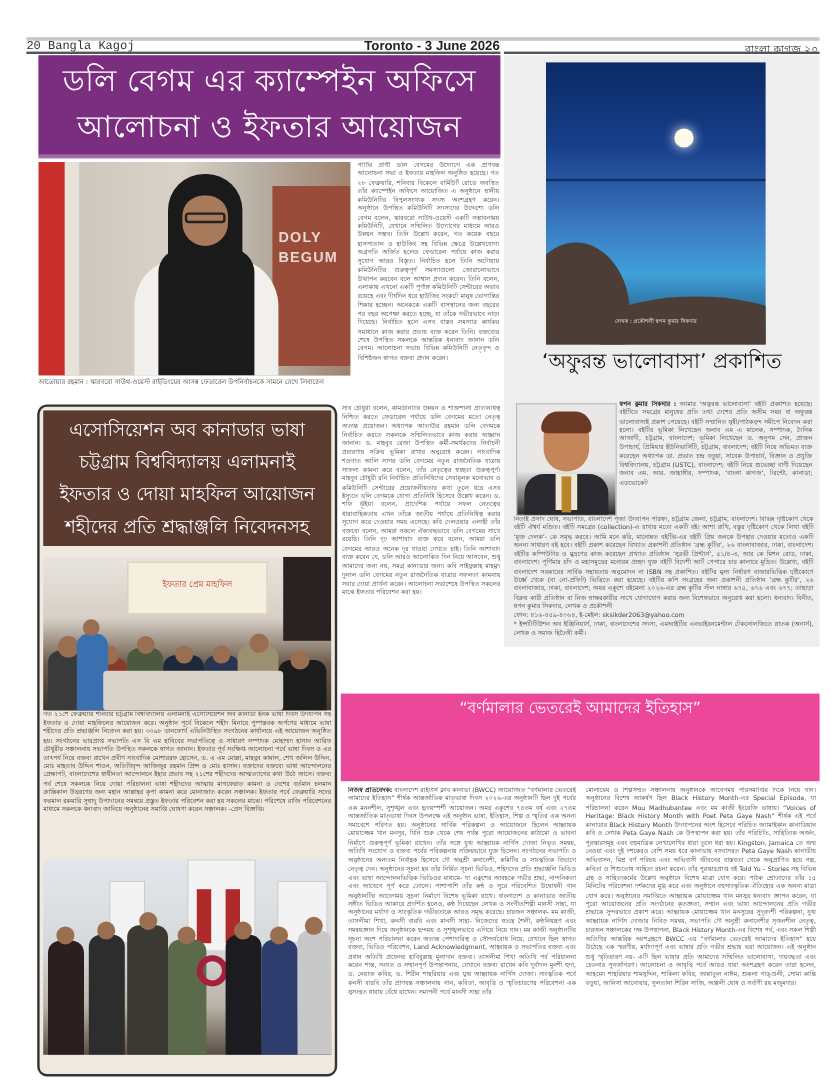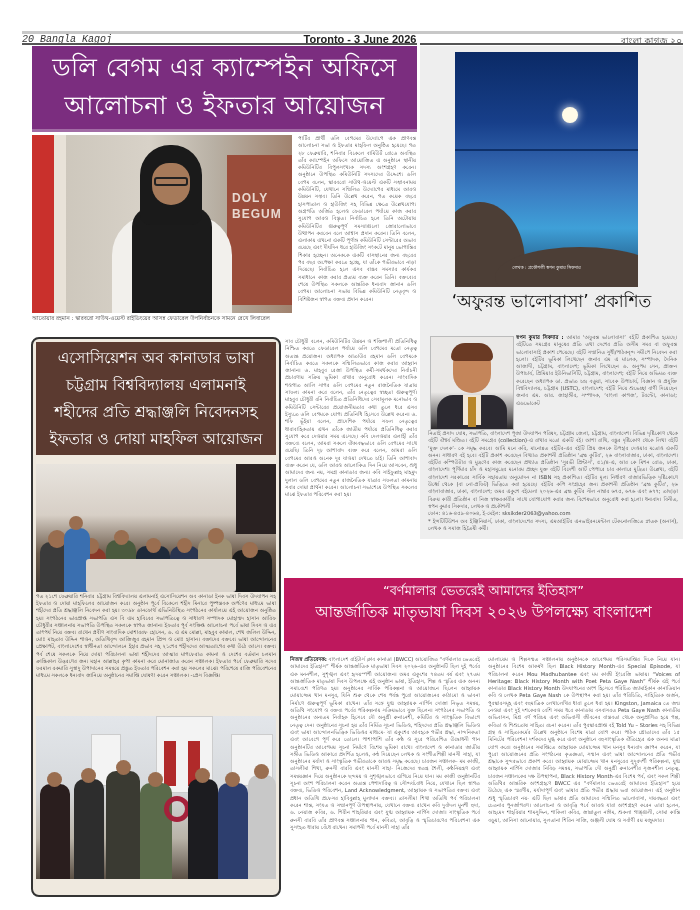--- a/index.html
+++ b/index.html
@@ -1,19 +1,19 @@
 <!DOCTYPE html>
 <html><head>
 <meta charset="utf-8">
 <style>
   html, body { margin:0; padding:0; background:#ffffff; }
   body { width:700px; height:910px; position:relative; overflow:hidden; font-family:"DejaVu Sans", sans-serif; color:#222; }
   .abs { position:absolute; }
   .header-rule { left:22px; top:31px; width:661px; height:3px; background:#c8c8c8; }
-  .hdr-left { left:22px; top:34px; font-family:"Liberation Mono", monospace; font-size:10px; color:#333;font-style:italic; }
+  .hdr-left { left:22px; top:34px; font-family:"Liberation Mono", monospace; font-size:10px; color:#333; }
   .hdr-center { left:260px; top:33px; width:200px; text-align:center; font-family:"Liberation Sans", sans-serif; font-weight:bold; font-size:11px; color:#222; }
   .hdr-right { right:18px; top:34px; font-size:9px; color:#333; }
   .top-rule { left:22px; top:43px; width:395px; height:2px; background:#555; }
   .top-rule2 { left:420px; top:43px; width:263px; height:2px; background:#555; }
 
   .purple-banner { left:32px; top:46px; width:385px; height:83px; background:#7b2d7f; color:#fff; text-align:center;
     font-family:"DejaVu Sans", sans-serif; font-size:25px; line-height:38px; padding-top:3px; box-sizing:border-box; letter-spacing:0.5px; }
   .purple-line { left:32px; top:129px; width:385px; height:3px; background:#7b2d7f; opacity:0.7; }
 
   .photo1 { left:32px; top:135px; width:260px; height:178px; overflow:hidden; background:linear-gradient(90deg,#c9c3b8 0%,#d8d2c8 45%,#b8b0a4 70%,#a0826e 100%); }
@@ -60,21 +60,21 @@
   .pr-face { position:absolute; left:22px; top:10px; width:38px; height:46px; background:#c4855a; border-radius:18px 18px 20px 20px; }
   .pr-hair { position:absolute; left:20px; top:6px; width:42px; height:18px; background:#6a3a24; border-radius:20px 20px 6px 6px; }
   .pr-suit { position:absolute; left:6px; top:58px; width:70px; height:40px; background:#2b2930; border-radius:16px 16px 0 0; }
   .pr-shirt { position:absolute; left:32px; top:58px; width:18px; height:30px; background:#f0e6d6; }
   .pr-tie { position:absolute; left:37px; top:60px; width:8px; height:30px; background:#b8862a; }
   .book-text1 { left:516px; top:334px; width:161px; height:95px; overflow:hidden; }
   .book-text2 { left:428px; top:430px; width:250px; height:106px; overflow:hidden; }
 
   .col1b { left:285px; top:338px; width:132px; height:200px; overflow:hidden; }
 
-  .blue-banner { left:284px; top:578px; width:399px; height:73px; background:#be185d; color:#fff; text-align:center; font-family:"DejaVu Sans", sans-serif; }
+  .blue-banner { left:284px; top:578px; width:399px; height:73px; background:#ec4899; color:#fff; text-align:center; font-family:"DejaVu Sans", sans-serif; }
   .bb-q { font-size:13px; line-height:19px; padding-top:3px; }
   .bb-l { font-size:15.3px; line-height:25px; }
   .bottom-col1 { left:290px; top:656px; width:190px; height:240px; overflow:hidden; }
   .bottom-col2 { left:488px; top:656px; width:192px; height:240px; overflow:hidden; }
   .b { font-weight:bold; color:#111; }
 </style>
 </head>
 <body>
 
 <div class="abs header-rule"></div>
@@ -107,24 +107,27 @@
   </div>
 </div>
 <div class="abs caption1">আতোয়ার রহমান : স্কারবরো সাউথ-ওয়েস্ট রাইডিংয়ের   আসন্ন ফেডারেল উপনির্বাচনকে সামনে রেখে লিবারেল</div>
 <div class="abs col-text col1">পার্টির প্রার্থী ডলি বেগমের উদ্যোগে এক প্রাণবন্ত আলোচনা সভা ও ইফতার মাহফিল অনুষ্ঠিত হয়েছে। গত ২৮ ফেব্রুয়ারি, শনিবার বিকেলে বার্মিউর্ট রোডে অবস্থিত তাঁর ক্যাম্পেইন অফিসে আয়োজিত এ অনুষ্ঠানে স্থানীয় কমিউনিটির বিপুলসংখ্যক সদস্য অংশগ্রহণ করেন। অনুষ্ঠানে উপস্থিত কমিউনিটি সদস্যদের উদ্দেশ্যে ডলি বেগম বলেন, স্কারবরো সাউথ-ওয়েস্ট একটি সম্ভাবনাময় কমিউনিটি, যেখানে সম্মিলিত উদ্যোগের মাধ্যমে আরও উন্নয়ন সম্ভব। তিনি উল্লেখ করেন, গত কয়েক বছরে হাসপাতাল ও হাউজিং সহ বিভিন্ন ক্ষেত্রে উল্লেখযোগ্য অগ্রগতি অর্জিত হলেও ফেডারেল পর্যায়ে কাজ করার সুযোগ আরও বিস্তৃত। নির্বাচিত হলে তিনি অটোয়ায় কমিউনিটির গুরুত্বপূর্ণ সমস্যাগুলো জোরালোভাবে উত্থাপন করবেন বলে আশ্বাস প্রদান করেন। তিনি বলেন, এলাকায় এখনো একটি পূর্ণাঙ্গ কমিউনিটি সেন্টারের অভাব রয়েছে এবং দীর্ঘদিন ধরে হাউজিং সংকটে মানুষ ভোগান্তির শিকার হচ্ছেন। অনেককে একটি বাসস্থানের জন্য বছরের পর বছর অপেক্ষা করতে হচ্ছে, যা তাঁকে গভীরভাবে নাড়া দিয়েছে। নির্বাচিত হলে এসব বাস্তব সমস্যার কার্যকর সমাধানে কাজ করার প্রত্যয় ব্যক্ত করেন তিনি। বক্তব্যের শেষে উপস্থিত সকলকে আন্তরিক ধন্যবাদ জানান ডলি বেগম। আলোচনা সভায় বিভিন্ন কমিউনিটি নেতৃবৃন্দ ও বিশিষ্টজন স্বাগত বক্তব্য প্রদান করেন।</div>
 <div class="abs col-text col1b">সাব চৌধুরী বলেন, কমিউনিটির উন্নয়ন ও শক্তিশালী প্রতিনিধিত্ব নিশ্চিত করতে ফেডারেল পর্যায়ে ডলি বেগমের মতো নেতৃত্ব অত্যন্ত প্রয়োজন। অধ্যাপক আতাউর রহমান ডলি বেগমকে নির্বাচিত করতে সকলকে সম্মিলিতভাবে কাজ করার আহ্বান জানান। ড. মাহবুব রেজা উপস্থিত কর্মী-সমর্থকদের নির্বাচনী প্রচারণায় সক্রিয় ভূমিকা রাখার অনুরোধ করেন। সাংবাদিক শওগাত আলি সাগর ডলি বেগমের নতুন রাজনৈতিক যাত্রায় সাফল্য কামনা করে বলেন, তাঁর নেতৃত্বের স্বচ্ছতা গুরুত্বপূর্ণ। মাহবুব চৌধুরী রনি নির্বাচিত প্রতিনিধিদের সেবামূলক মনোভাব ও কমিউনিটি সেন্টারের প্রয়োজনীয়তার কথা তুলে ধরে এসব ইস্যুতে ডলি বেগমকে যোগ্য প্রতিনিধি হিসেবে উল্লেখ করেন। ড. শফি ভূঁইয়া বলেন, প্রাদেশিক পর্যায়ে সফল নেতৃত্বের ধারাবাহিকতায় এখন তাঁকে জাতীয় পর্যায়ে প্রতিনিধিত্ব করার সুযোগ করে দেওয়ার সময় এসেছে। কবি দেলওয়ার এলাহী তাঁর বক্তব্যে বলেন, আমরা সকলে ঐক্যবদ্ধভাবে ডলি বেগমের সাথে রয়েছি। তিনি দৃঢ় আশাবাদ ব্যক্ত করে বলেন, আমরা ডলি বেগমের আরও অনেক দূর যাওয়া দেখতে চাই। তিনি আশাবাদ ব্যক্ত করেন যে, ডলি আরও আলোকিত দিন নিয়ে আসবেন, শুধু আমাদের জন্য নয়, সমগ্র কানাডার জন্য। কবি সাইফুল্লাহ মাহমুদ দুলাল ডলি বেগমের নতুন রাজনৈতিক যাত্রার সফলতা কামনায় সবার দোয়া প্রার্থনা করেন। আলোচনা সভাশেষে উপস্থিত সকলের মাঝে ইফতার পরিবেশন করা হয়।</div>
 
 <div class="abs brown-box"></div>
 <div class="abs brown-banner">
   <div>এসোসিয়েশন অব কানাডার ভাষা</div>
   <div>চট্টগ্রাম বিশ্ববিদ্যালয় এলামনাই</div>
+  <div>ইফতার ও দোয়া মাহফিল আয়োজন</div>
   <div>শহীদের প্রতি শ্রদ্ধাঞ্জলি নিবেদনসহ</div>
-  <div>ইফতার ও দোয়া মাহফিল আয়োজন</div>
 </div>
 <div class="abs photo2">
+  <div class="banner-in">
+    <div style="text-align:center;font-size:7px;color:#c0392b;padding-top:12px;">ইফতার প্রেম মাহফিল</div>
+  </div>
   <div class="banner-in2"></div>
   <div class="people-row">
     <div class="p" style="left:4px;width:34px;height:50px;background:#3a3a3a;"></div>
     <div class="pc" style="left:12px;top:14px;width:18px;height:18px;"></div>
     <div class="p" style="left:40px;width:30px;height:44px;background:#8a3a2a;"></div>
     <div class="pc" style="left:47px;top:22px;width:16px;height:16px;"></div>
     <div class="p" style="left:28px;width:26px;height:64px;background:#3a6fb0;"></div>
     <div class="pc" style="left:33px;top:0px;width:14px;height:14px;"></div>
     <div class="p" style="left:70px;width:30px;height:52px;background:#4b5a3e;"></div>
     <div class="pc" style="left:78px;top:14px;width:15px;height:15px;"></div>
@@ -181,16 +184,15 @@
 </div>
 <div class="abs col-text book-text1"><span class="b">স্বপন কুমার সিকদার :</span><span> আমার ‘অফুরন্ত ভালোবাসা’ বইটি প্রকাশিত হয়েছে। বইটিতে সমগ্রের মানুষের প্রতি তথা দেশের প্রতি অসীম সমর বা অফুরন্ত ভালোবাসাই প্রকাশ পেয়েছে। বইটি সম্মানিত সুধী/পাঠকবৃন্দ সমীপে নিবেদন করা হলো। বইটির ভূমিকা লিখেছেন জনাব এম এ মালেক, সম্পাদক, দৈনিক আজাদী, চট্টগ্রাম, বাংলাদেশ; ভূমিকা লিখেছেন ড. অনুপম সেন, প্রাক্তন উপাচার্য, প্রিমিয়ার ইউনিভার্সিটি, চট্টগ্রাম, বাংলাদেশ; বইটি নিয়ে অভিমত ব্যক্ত করেছেন অধ্যাপক ডা. প্রভাত চন্দ্র বড়ুয়া, সাবেক উপাচার্য, বিজ্ঞান ও প্রযুক্তি বিশ্ববিদ্যালয়, চট্টগ্রাম (USTC), বাংলাদেশ; বইটি নিয়ে শুভেচ্ছা বাণী দিয়েছেন জনাব এম. আর. জাহাঙ্গীর, সম্পাদক, ‘বাংলা কাগজ’, টরন্টো, কানাডা; এডভোকেট</span></div>
 <div class="abs col-text book-text2">
   <div>নিতাই প্রসাদ ঘোষ, সভাপতি, বাংলাদেশ পূজা উদযাপন পরিষদ, চট্টগ্রাম জেলা, চট্টগ্রাম, বাংলাদেশ। বিভিন্ন দৃষ্টিকোণ থেকে বইটি ঐশ্বর্য মণ্ডিত। বইটি সমগ্রের (collection)-এ রাখার মতো একটি বই। আশা রাখি, বস্তুর দৃষ্টিকোণ থেকে লিখা বইটি ‘মুক্ত দেলক’- কে সমৃদ্ধ করবে। আমি মনে করি, মানোন্নত বইটির-এর বইটি প্রিয় জনকে উপহার দেওয়ার মতোও একটি অনন্য সাধারণ বই হবে। বইটি প্রকাশ করেছেন বিখ্যাত প্রকাশনী প্রতিষ্ঠান ‘ব্রহ্ম কুটির’, ২৬ বাংলাবাজার, ঢাকা, বাংলাদেশ। বইটির কম্পিউটার ও মুদ্রণের কাজ করেছেন প্রখ্যাত প্রতিষ্ঠান ‘সুরভী প্রিন্টার্স’, ৫১/৪-এ, আর কে মিশন রোড, ঢাকা, বাংলাদেশ। পূর্ণিমার চাঁদ ও মহাসমুদ্রের মনোরম প্রচ্ছদ যুক্ত বইটি বিদেশী আর্ট পেপারে চার কালারে মুদ্রিত। উল্লেখ্য, বইটি বাংলাদেশ সরকারের সার্বিক সহায়তায় অনুমোদন না ISBN সহ প্রকাশিত। বইটির মূল্য নির্ধারণ বাজারভিত্তিক দৃষ্টিকোণে উর্ধ্বে থেকে (বা নো-প্রফিট) ভিত্তিতে করা হয়েছে। বইটির কপি সংগ্রহের জন্য প্রকাশনী প্রতিষ্ঠান ‘ব্রহ্ম কুটির’, ২৬ বাংলাবাজার, ঢাকা, বাংলাদেশ; অমর একুশে বইমেলা ২০২৬-এর ব্রহ্ম কুটির স্টল নাম্বার ৬৭৫, ৬৭৬ এবং ৬৭৭; তাছাড়া বিক্রয় কারী প্রতিষ্ঠান বা নিজ স্বাক্ষরকারীর সাথে যোগাযোগ করার জন্য বিশেষভাবে অনুরোধ করা হলো। ধন্যবাদ। বিনীত, স্বপন কুমার সিকদার, লেখক ও প্রকৌশলী</div>
   <div>ফোন: ৪১৬-৪৫৯-৪০৬৪, ই-মেইল: sksikder2063@yahoo.com</div>
   <div>* ইন্সটিটিউশন অব ইঞ্জিনিয়ার্স, ঢাকা, বাংলাদেশের সদস্য, এমআইটির এনভাইরনমেন্টাল টেকনোলজিতে স্নাতক (অনার্স), লেখক ও সমাজ হিতৈষী কর্মী।</div>
 </div>
 
 <div class="abs blue-banner">
   <div class="bb-q">“বর্ণমালার ভেতরেই আমাদের ইতিহাস”</div>
-  <div class="bb-l">আন্তর্জাতিক মাতৃভাষা দিবস ২০২৬ উপলক্ষ্যে বাংলাদেশ</div>
 </div>
 <div class="abs col-text bottom-col1"><span class="b">নিজস্ব প্রতিবেদক:</span><span> বাংলাদেশ রাইটার্স ক্লাব কানাডা (BWCC) আয়োজিত “বর্ণমালার ভেতরেই আমাদের ইতিহাস” শীর্ষক আন্তর্জাতিক মাতৃভাষা দিবস ২০২৬-এর অনুষ্ঠানটি ছিল দুই পর্বের এক মননশীল, সুশৃঙ্খল এবং হৃদয়স্পর্শী আয়োজন। অমর একুশের ৭৪তম বর্ষ এবং ২৭তম আন্তর্জাতিক মাতৃভাষা দিবস উপলক্ষে এই অনুষ্ঠান ভাষা, ইতিহাস, শিল্প ও স্মৃতির এক অনন্য সমাবেশে পরিণত হয়। অনুষ্ঠানের সার্বিক পরিকল্পনা ও আয়োজনে ছিলেন আহ্বায়ক মোয়াজ্জেম খান মনসুর, যিনি শুরু থেকে শেষ পর্যন্ত পুরো আয়োজনের কাঠামো ও ভাবনা নির্মাণে গুরুত্বপূর্ণ ভূমিকা রাখেন। তাঁর সঙ্গে যুগ্ম আহ্বায়ক নার্গিস দোজা নিভৃত সমন্বয়, অতিথি সংযোগ ও বক্তব্য পর্বের পরিকল্পনায় সক্রিয়ভাবে যুক্ত ছিলেন। সংগঠনের সভাপতি ও অনুষ্ঠানের অন্যতম নির্বাহক হিসেবে দৌ অনুশ্রী রুনানেশী, কমিটির ও সাংস্কৃতিক বিভাগে নেতৃত্ব দেন। অনুষ্ঠানের সূচনা হয় তাঁর নির্মিত সূচনা ভিডিও, শহিদদের প্রতি শ্রদ্ধাঞ্জলি ভিডিও এবং ভাষা আন্দোলনভিত্তিক ভিডিওর মাধ্যমে- যা একুশের আবহকে গভীর শ্রদ্ধা, নান্দনিকতা এবং আবেগে পূর্ণ করে তোলে। পাশাপাশি তাঁর কণ্ঠ ও সুরে পরিবেশিত উদ্বোধনী গান অনুষ্ঠানটির আবেগময় সূচনা নির্মাণে বিশেষ ভূমিকা রাখে। বাংলাদেশ ও কানাডার জাতীয় সঙ্গীত ভিডিও আকারে প্রদর্শিত হলেও, কন্ঠ দিয়েছেন লেখক ও সংগীতশিল্পী মানসী সাহা, যা অনুষ্ঠানের মর্যাদা ও সাংস্কৃতিক গভীরতাকে আরও সমৃদ্ধ করেছে। চারজন সঞ্চালক- মম কাজী, তাসলীমা শিখা, রুনসী বারবি এবং মানসী সাহা- নিজেদের স্বতন্ত্র শৈলী, কণ্ঠনিয়ন্ত্রণ এবং সমন্বয়জ্ঞান দিয়ে অনুষ্ঠানকে ছন্দময় ও সুশৃঙ্খলভাবে এগিয়ে নিয়ে যান। মম কাজী অনুষ্ঠানটির সূচনা অংশ পরিচালনা করেন অত্যন্ত পেশাদারিত্ব ও সৌন্দর্যবোধ নিয়ে, যেখানে ছিল স্বাগত বক্তব্য, ভিডিও পরিবেশন, Land Acknowledgment, আহ্বায়ক ও সভাপতির বক্তব্য এবং প্রধান অতিথি প্রফেসর হাবিবুল্লাহ মুলাদান বক্তব্য। তাসলীমা শিখা অতিথি পর্ব পরিচালনা করেন শান্ত, সংযত ও সম্মানপূর্ণ উপস্থাপনায়, যেখানে বক্তব্য রাখেন কবি দুর্বাদল মুনশী হুদা, ড. নেয়াজ কবির, ড. শিরীন শাহরিয়ার এবং যুগ্ম আহ্বায়ক নার্গিস দোজা। সাংস্কৃতিক পর্বে রুনসী বারবি তাঁর প্রাণবন্ত সঞ্চালনায় গান, কবিতা, আবৃত্তি ও স্মৃতিচারণের পরিবেশনা এক সুসংহত ধারায় বেঁধে রাখেন। সমাপনী পর্বে মানসী সাহা তাঁর</span></div>
 <div class="abs col-text bottom-col2">মোলায়েম ও শিল্পসম্মত সঞ্চালনায় অনুষ্ঠানকে আবেগময় পরিসমাপ্তির দিকে নিয়ে যান। অনুষ্ঠানের বিশেষ আকর্ষণ ছিল Black History Month-এর Special Episode, যা পরিচালনা করেন Mou Madhubantee এবং মম কাজী ইংরেজি ভাষায়। “Voices of Heritage: Black History Month with Poet Peta Gaye Nash” শীর্ষক এই পর্বে কানাডার Black History Month উদযাপনের অংশ হিসেবে পরিচিত জ্যামাইকান কানাডিয়ান কবি ও লেখক Peta Gaye Nash কে উপস্থাপন করা হয়। তাঁর পরিচিতি, সাহিত্যিক অর্জন, পুরস্কারসমূহ এবং বহুমাত্রিক লেখালেখির ধারা তুলে ধরা হয়। Kingston, Jamaica তে জন্ম নেওয়া এবং দুই দশকেরও বেশি সময় ধরে কানাডায় বসবাসরত Peta Gaye Nash কানাডীয় অভিবাসন, মিশ্র বর্ণ পরিচয় এবং অভিবাসী জীবনের বাস্তবতা থেকে অনুপ্রাণিত হয়ে গল্প, কবিতা ও শিশুতোষ সাহিত্য রচনা করেন। তাঁর পুরস্কারপ্রাপ্ত বই Told Yu – Stories সহ বিভিন্ন গ্রন্থ ও সাহিত্যকর্মের উল্লেখ অনুষ্ঠানে বিশেষ মাত্রা যোগ করে। পাঠক শ্রোতাদের তাঁর ১৫ মিনিটের পরিবেশনা দর্শকদের মুগ্ধ করে এবং অনুষ্ঠানে বহুসাংস্কৃতিক ঐতিহ্যের এক অনন্য মাত্রা যোগ করে। অনুষ্ঠানের সমাপ্তিতে আহ্বায়ক মোয়াজ্জেম খান মনসুর ধন্যবাদ জ্ঞাপন করেন, যা পুরো আয়োজনের প্রতি সংগঠনের কৃতজ্ঞতা, সম্মান এবং ভাষা আন্দোলনের প্রতি গভীর শ্রদ্ধাকে সুন্দরভাবে প্রকাশ করে। আহ্বায়ক মোয়াজ্জেম খান মনসুরের সুদূরদর্শী পরিকল্পনা, যুগ্ম আহ্বায়ক নার্গিস দোজার নিবিড় সমন্বয়, সভাপতি দৌ অনুশ্রী রুনানেশীর সৃজনশীল নেতৃত্ব, চারজন সঞ্চালকের দক্ষ উপস্থাপনা, Black History Month-এর বিশেষ পর্ব, এবং সকল শিল্পী অতিথির আন্তরিক অংশগ্রহণে BWCC এর “বর্ণমালার ভেতরেই আমাদের ইতিহাস” হয়ে উঠেছে এক স্মরণীয়, মর্যাদাপূর্ণ এবং ভাষার প্রতি গভীর শ্রদ্ধায় ভরা আয়োজন। এই অনুষ্ঠান শুধু স্মৃতিচারণ নয়- এটি ছিল ভাষার প্রতি আমাদের সম্মিলিত ভালোবাসা, দায়বদ্ধতা এবং চেতনার পুনর্জাগরণ। আলোচনা ও আবৃত্তি পর্বে আরও যারা অংশগ্রহণ করেন তারা হলেন, আহমেদ শাহরিয়ার শামসুদ্দিন, শাকিলা কবির, জান্নাতুল নাঈম, শুকলা গাঙ্গুলী, সোমা কান্তি বড়ুয়া, আনিসা আনোয়ার, সুলতানা শিরিন সাজি, অঞ্জলী ঘোষ ও সর্বাণী রয় মজুমদার।</div>
 
 </body></html>

